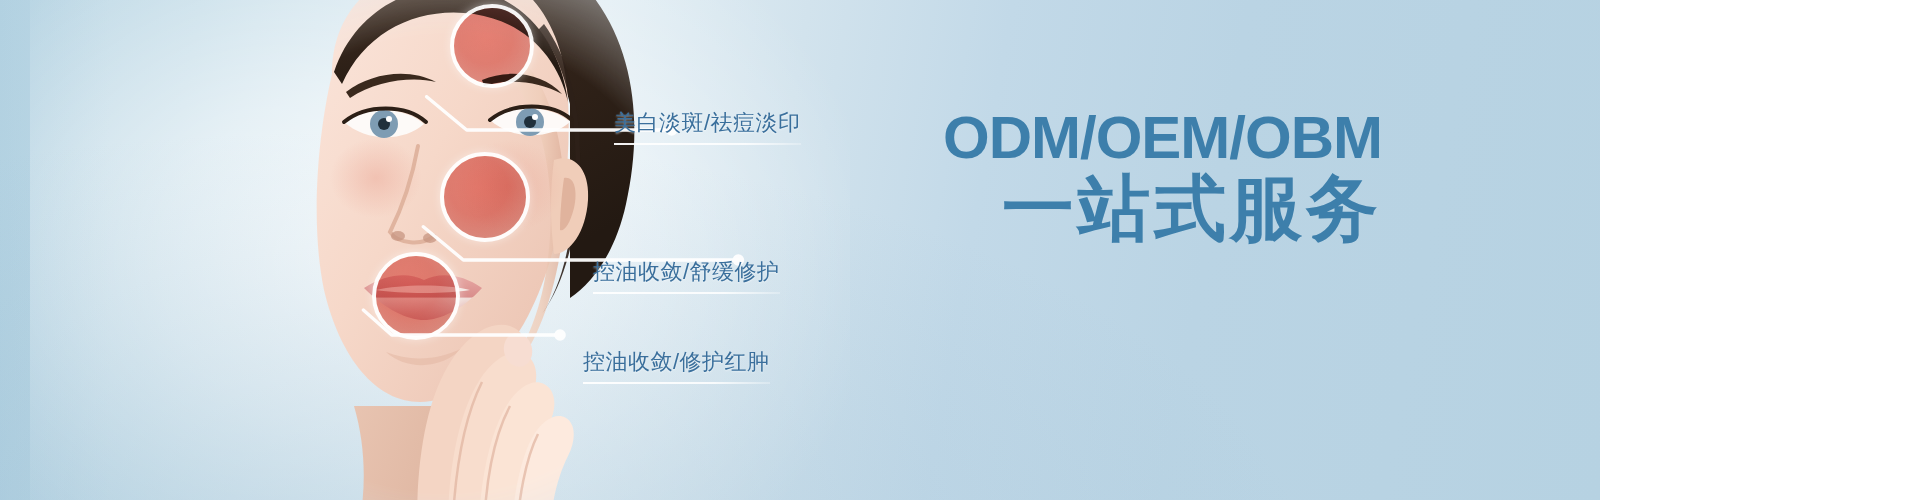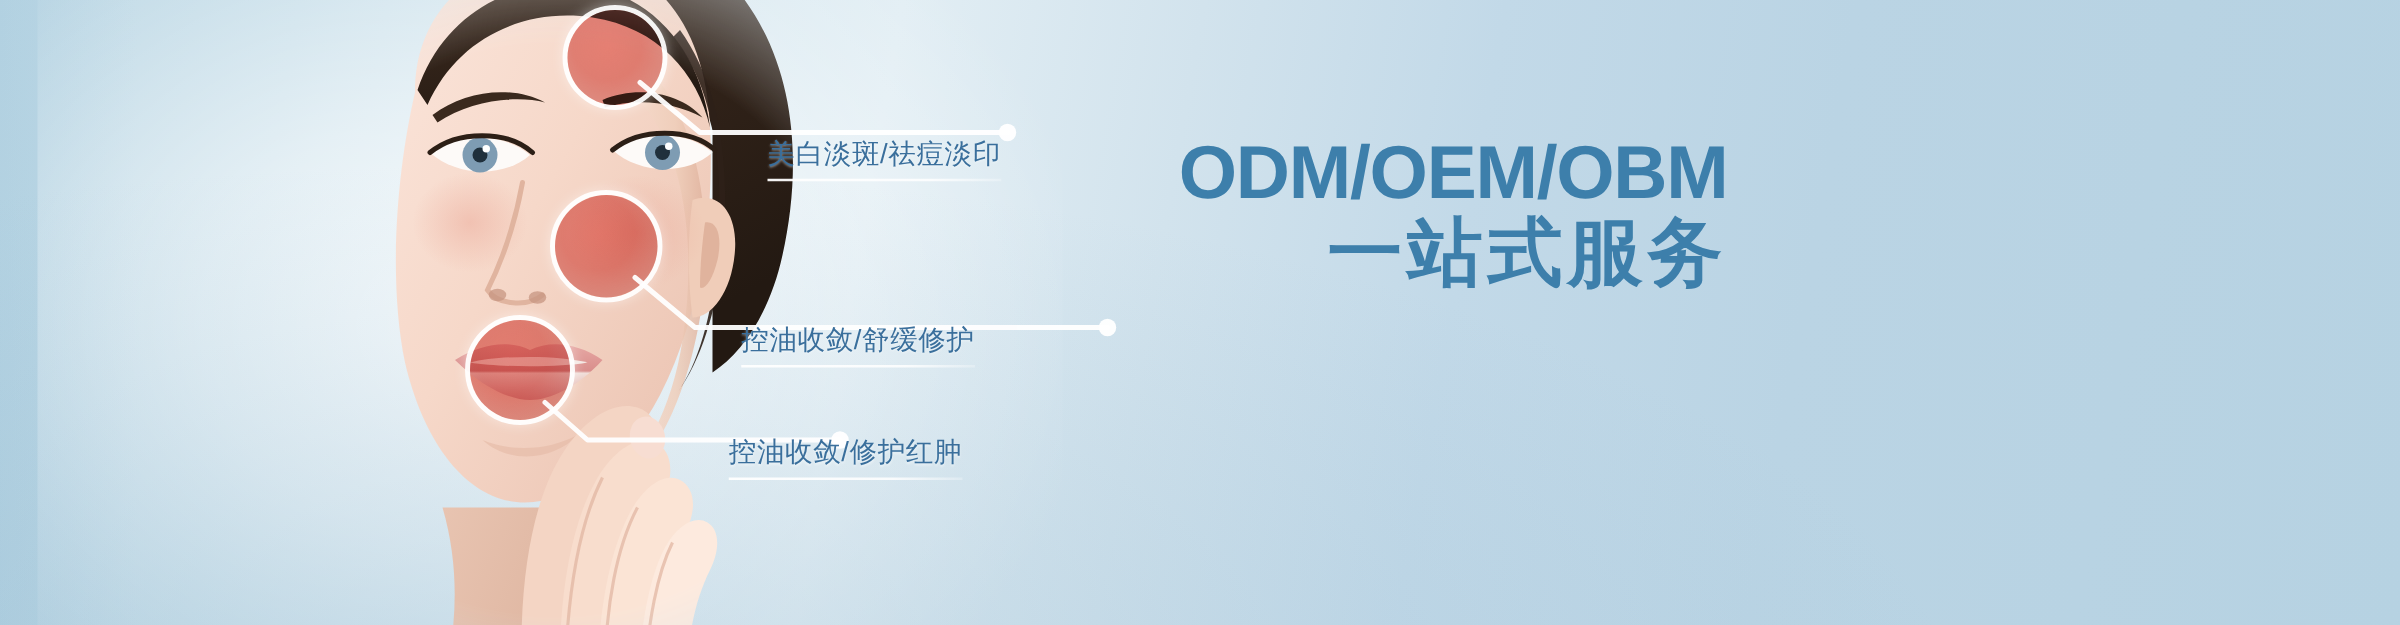--- a/index.html
+++ b/index.html
@@ -5,21 +5,21 @@
 <style>
   html,body{margin:0;padding:0;}
   body{
     width:1920px;height:500px;overflow:hidden;
     font-family:"Liberation Sans","DejaVu Sans",sans-serif;
   }
 
   
   .banner{
     position:relative;
-    width:1920px;height:500px;
+    width:1600px;height:500px;
     overflow:hidden;
     background:#b8d4e3;
   }
 
   
   .bg-base{
     position:absolute;inset:0;
     background:
       linear-gradient(100deg,
         #bad6e4 0%,
@@ -126,21 +126,21 @@
     color:#3d7fab;
     font-size:60px;
     font-weight:700;
     letter-spacing:-1px;
     white-space:nowrap;
   }
   .headline-cn{
     display:block;
     margin-top:4px;
     color:#3d7fab;
-    font-size:60px;
+    font-size:72px;
     font-weight:700;
     letter-spacing:4px;
     white-space:nowrap;
   }
 </style>
 </head>
 <body>
 
 <div class="banner">
 

